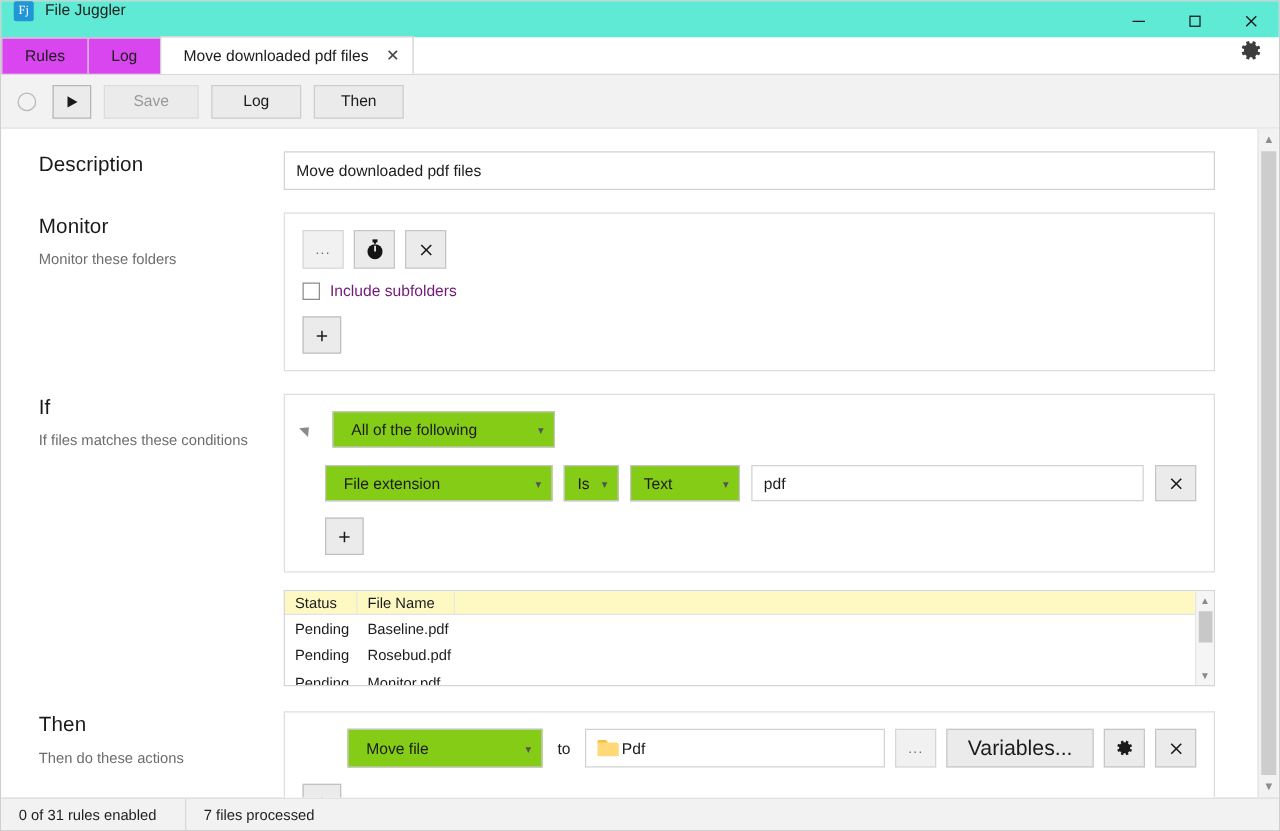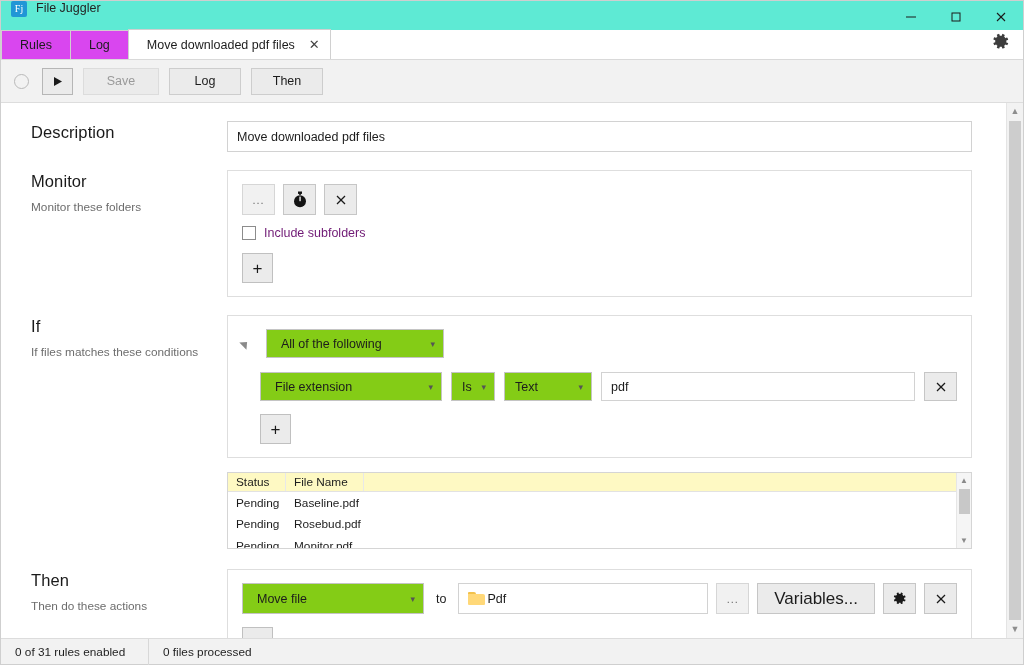--- a/index.html
+++ b/index.html
@@ -564,21 +564,21 @@
       </div>
 
       <div class="row" style="margin-top:20px;">
         <div class="label-col">
           <div class="sec-title">Then</div>
           <div class="sec-sub">Then do these actions</div>
         </div>
         <div class="field-col">
           <div class="panel">
             <div class="inline">
-              <div class="combo" style="width:182px;height:31px;">
+              <div class="combo" style="width:156px;height:31px;margin-left:36px;">
                 <span class="cval">Move file</span>
                 <span class="chev">▾</span>
               </div>
               <span class="to-label">to</span>
               <div class="txtinput" style="flex:1;min-width:0;height:31px;">
                 <span class="folder-icon"></span>
                 <span>Pdf</span>
               </div>
               <div class="sqbtn light">
                 <span class="dots">...</span>
@@ -606,16 +606,16 @@
 
     <div class="mainscroll">
       <div class="ms-arrow">▲</div>
       <div class="ms-thumb"></div>
       <div class="ms-arrow">▼</div>
     </div>
   </div>
 
   <div class="statusbar">
     <div class="sb-cell first">0 of 31 rules enabled</div>
-    <div class="sb-cell">0 files processed</div>
+    <div class="sb-cell">7 files processed</div>
   </div>
 
 </div>
 
 </body></html>

